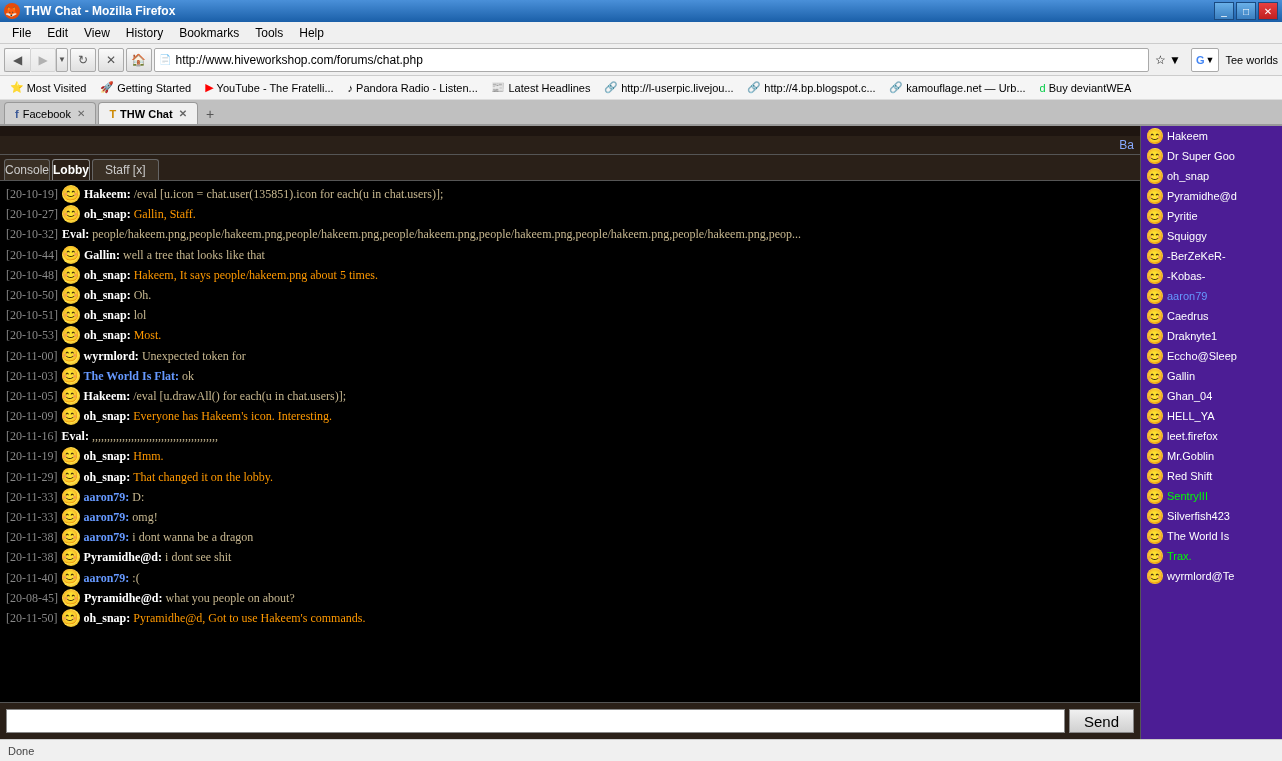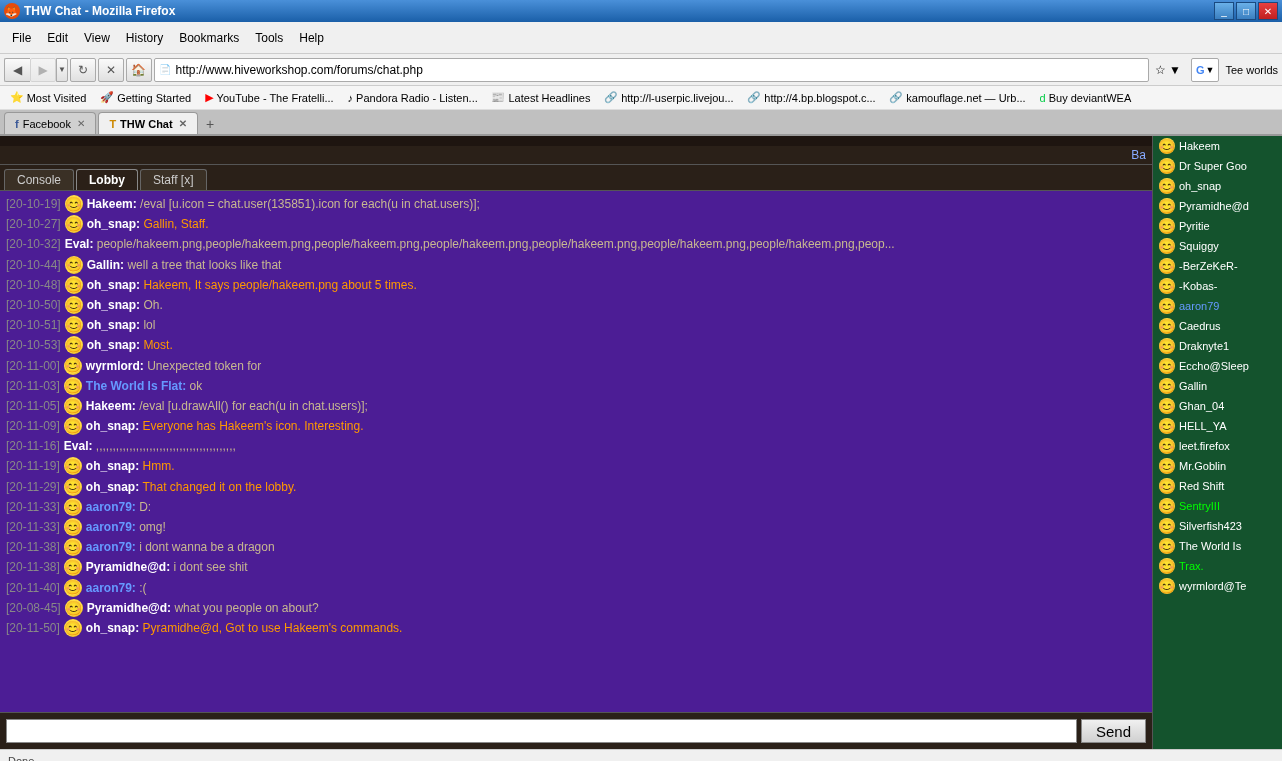--- a/index.html
+++ b/index.html
@@ -17,21 +17,21 @@
     }
     .title-bar-left { display: flex; align-items: center; gap: 4px; font-size: 12px; font-weight: bold; }
     .title-bar-icon { width: 16px; height: 16px; background: #e84c0a; border-radius: 50%; display: flex; align-items: center; justify-content: center; font-size: 10px; }
     .title-bar-controls { display: flex; gap: 2px; }
     .title-btn { width: 20px; height: 18px; background: linear-gradient(to bottom, #6ab0e8, #3a7fc0); border: 1px solid #1a4a80; color: white; font-size: 10px; cursor: pointer; display: flex; align-items: center; justify-content: center; }
     .title-btn.close { background: linear-gradient(to bottom, #e84040, #c02020); }
 
     
     .menu-bar {
       background: #f0f0f0;
-      height: 32px;
+      height: 22px;
       display: flex;
       align-items: center;
       padding: 0 4px;
       border-bottom: 1px solid #ccc;
     }
     .menu-item { padding: 2px 8px; font-size: 12px; cursor: pointer; }
 
     
     .nav-bar {
       background: #f0f0f0;
@@ -110,21 +110,21 @@
     
     .sub-tabs {
       display: flex;
       align-items: center;
       background: #2a2018;
       padding: 4px 4px 0;
       gap: 2px;
       border-bottom: 1px solid #555;
     }
     .sub-tab {
-      padding: 3px 12px;
+      padding: 3px 0;
       font-size: 12px;
       cursor: pointer;
       border: 1px solid #666;
       border-bottom: none;
       background: #3a3025;
       color: #ccc;
       border-radius: 3px 3px 0 0;
     }
     .sub-tab.active {
       background: #2b2018;
@@ -141,24 +141,24 @@
       background: #3a3025;
       border-radius: 3px 3px 0 0;
       cursor: pointer;
     }
 
     
     .messages-area {
       flex: 1;
       overflow-y: scroll;
       padding: 4px 6px;
-      background: #4c1d95;
+      background: #000000;
       color: #c8b890;
       font-size: 12px;
-      font-family: Liberation Sans, sans-serif;
+      font-family: Liberation Serif, serif;
       line-height: 1.6;
     }
     .messages-area::-webkit-scrollbar { width: 14px; }
     .messages-area::-webkit-scrollbar-track { background: #2a2018; }
     .messages-area::-webkit-scrollbar-thumb { background: #555; border: 1px solid #333; }
 
     .msg-line { display: flex; align-items: flex-start; gap: 4px; margin-bottom: 1px; }
     .msg-time { color: #888; white-space: nowrap; }
     .avatar-img {
       width: 18px; height: 18px;
@@ -199,22 +199,22 @@
     .send-btn {
       padding: 2px 14px;
       background: linear-gradient(to bottom, #f0f0f0, #d0d0d0);
       border: 1px solid #888;
       cursor: pointer;
       font-size: 15px;
     }
 
     
     .user-list {
-      width: 130px;
-      background: #14532d;
+      width: 142px;
+      background: #4c1d95;
       overflow-y: auto;
       border-left: 1px solid #555;
       position: relative;
     }
     .user-list::-webkit-scrollbar { width: 10px; }
     .user-list::-webkit-scrollbar-track { background: #2a2018; }
     .user-list::-webkit-scrollbar-thumb { background: #555; }
 
     .user-item {
       display: flex;

